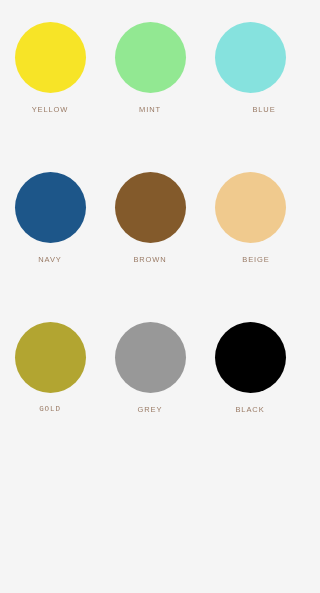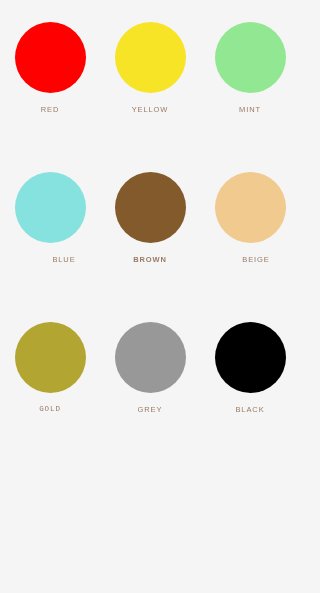--- a/index.html
+++ b/index.html
@@ -52,46 +52,46 @@
     white-space: nowrap;
     text-align: center;
     font-weight: 400;
   }
 </style>
 </head>
 <body style="background: rgb(245, 245, 245);">
 
 <div id="palette-grid">
 
-  <div class="swatch-cell">
-    <div class="swatch-circle" style="background-color: rgb(254, 0, 0);"></div>
-    <div class="swatch-label" style="color: rgb(154, 123, 102);">RED</div>
-  </div>
 
 
   <div class="swatch-cell">
     <div class="swatch-circle" style="background-color: rgb(247, 228, 39);"></div>
     <div class="swatch-label" style="color: rgb(154, 123, 102);">YELLOW</div>
   </div>
 
 
   <div class="swatch-cell">
     <div class="swatch-circle" style="background-color: rgb(146, 232, 146);"></div>
     <div class="swatch-label" style="color: rgb(154, 123, 102);">MINT</div>
   </div>
 
   <div class="swatch-cell">
     <div class="swatch-circle" style="background-color: rgb(134, 226, 222);"></div>
     <div class="swatch-label" style="color: rgb(154, 123, 102); margin-left: 28px;">BLUE</div>
   </div>
 
+  <div class="swatch-cell">
+    <div class="swatch-circle" style="background-color: rgb(29, 86, 137);"></div>
+    <div class="swatch-label" style="color: rgb(154, 123, 102);">NAVY</div>
+  </div>
 
   <div class="swatch-cell">
     <div class="swatch-circle" style="background-color: rgb(131, 90, 43);"></div>
-    <div class="swatch-label" style="color: rgb(154, 123, 102); font-weight: bold;">BROWN</div>
+    <div class="swatch-label" style="color: rgb(154, 123, 102);">BROWN</div>
   </div>
 
   <div class="swatch-cell">
     <div class="swatch-circle" style="background-color: rgb(240, 202, 142);"></div>
     <div class="swatch-label" style="color: rgb(154, 123, 102); padding-left: 12px;">BEIGE</div>
   </div>
 
   <div class="swatch-cell">
     <div class="swatch-circle" style="background-color: rgb(178, 165, 49);"></div>
     <div class="swatch-label" style="color: rgb(154, 123, 102); font-family: Liberation Mono, monospace;">GOLD</div>

